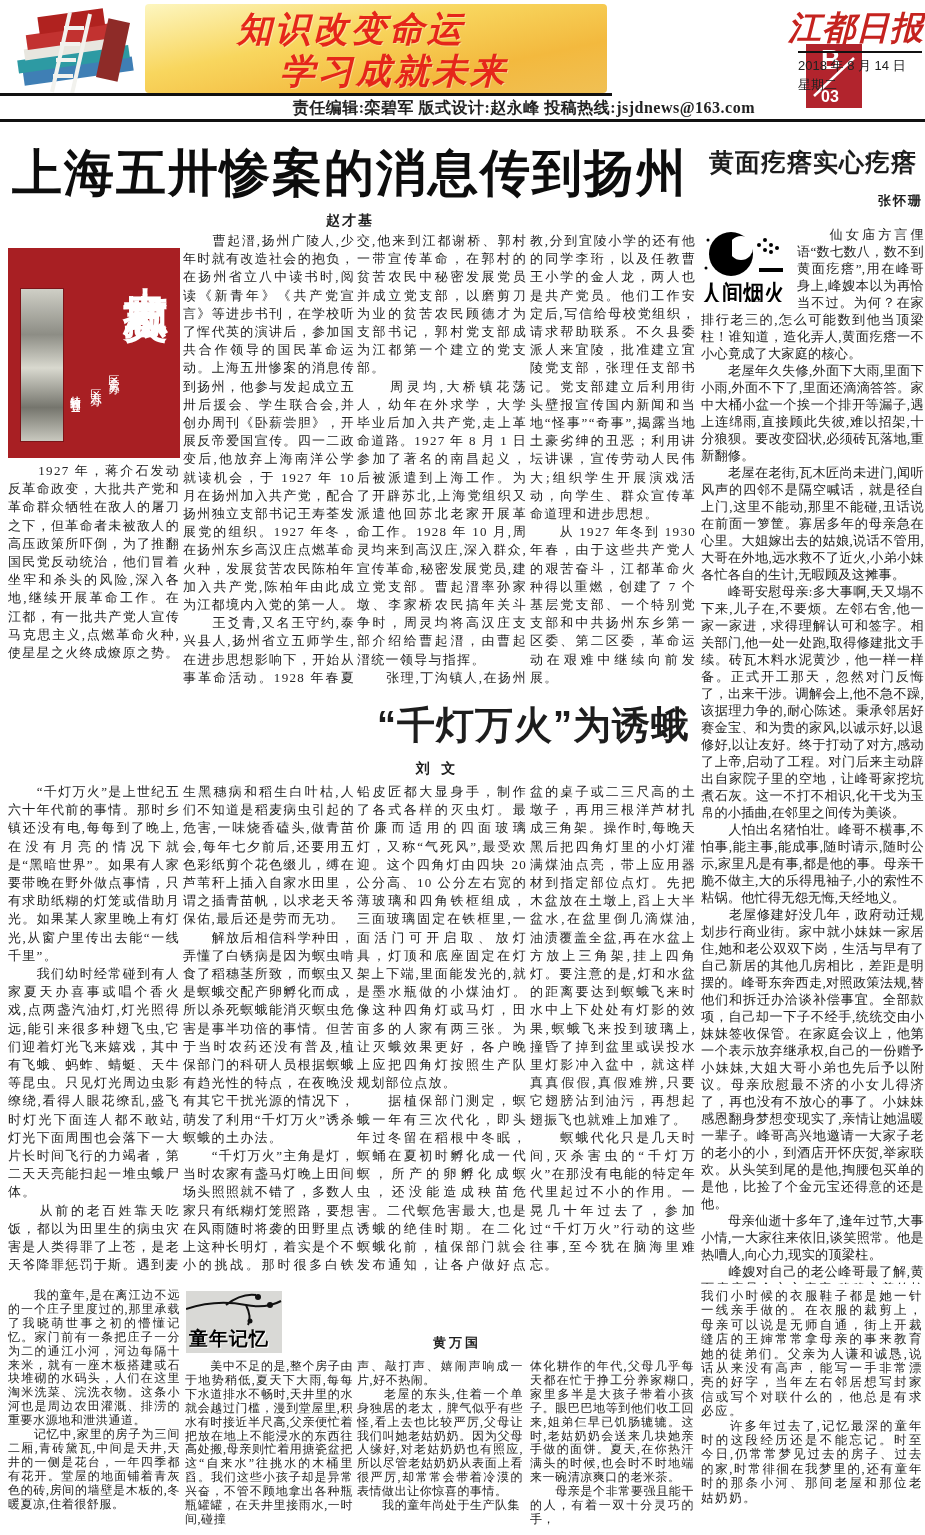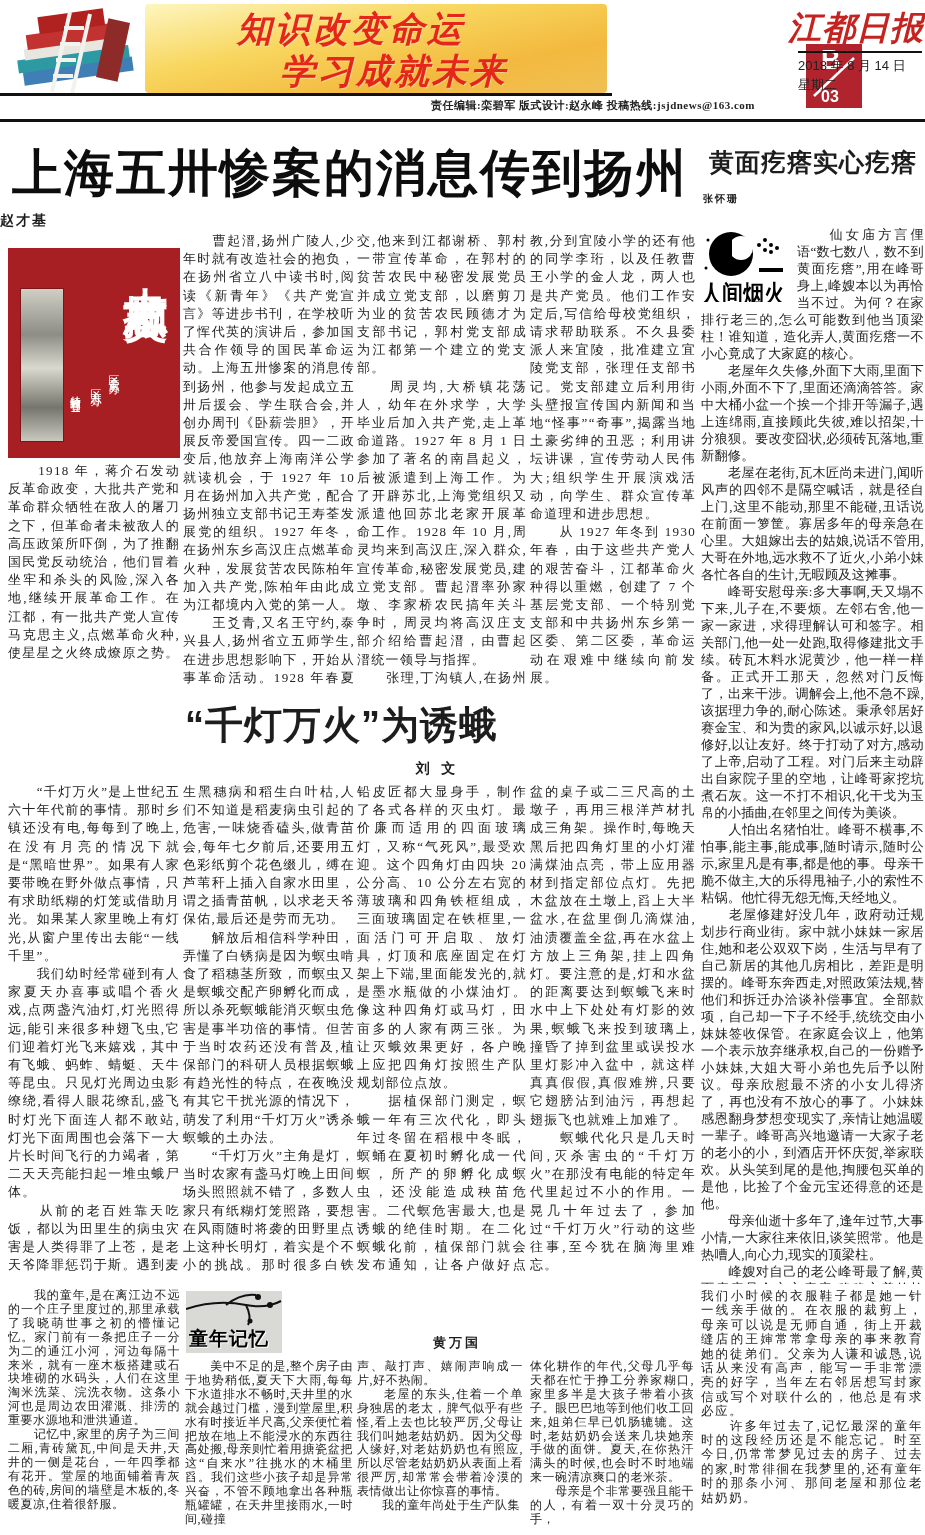--- a/index.html
+++ b/index.html
@@ -24,27 +24,27 @@
   #edition-number{position:absolute;left:15px;bottom:2px;color:#fff;font-family:"Liberation Sans",sans-serif;
     font-weight:700;font-size:16px;}
   #paper-name{left:788px;top:6px;width:137px;color:#c5231f;font-weight:700;font-style:italic;
     font-size:33px;letter-spacing:1px;white-space:nowrap;font-family:"Liberation Serif",serif;}
   #masthead-rule{left:798px;top:51px;width:124px;height:2px;background:#111;}
   #date-block{left:872px;top:57px;width:52px;font-size:13px;line-height:18px;color:#222;
     font-family:"Liberation Sans",sans-serif;}
   #date-line1{position:absolute;left:-74px;top:0;width:130px;white-space:nowrap;}
   #date-line2{position:absolute;left:-74px;top:19px;white-space:nowrap;}
   #rule-left{left:0;top:93px;width:612px;height:3px;background:#111;}
-  #editor-line{left:240px;top:98px;width:515px;text-align:right;font-size:11px;
+  #editor-line{left:240px;top:98px;width:515px;text-align:right;font-size:16px;
     font-weight:700;color:#222;letter-spacing:.5px;font-family:"Liberation Serif",serif;}
   #rule-full{left:0;top:119px;width:925px;height:3px;background:#111;}
   
   #headline-a{left:0;top:140px;width:700px;text-align:center;font-family:"Liberation Sans",sans-serif;
     font-weight:900;font-size:50px;letter-spacing:2px;color:#0d0d0d;white-space:nowrap;}
-  #author-a{left:0;top:212px;width:700px;text-align:left;font-size:14px;font-weight:700;letter-spacing:2px;}
+  #author-a{left:0;top:212px;width:700px;text-align:center;font-size:14px;font-weight:700;letter-spacing:2px;}
   
   .col{white-space:pre-wrap;text-align:justify;overflow:hidden;color:#242424;}
   .colA{font-size:13px;line-height:18.2px;letter-spacing:1.3px;}
   .colB{font-size:13.2px;line-height:17px;letter-spacing:.2px;}
   .colC{font-size:13px;line-height:18.2px;letter-spacing:1.3px;}
   .colDn{font-size:12px;line-height:13.9px;letter-spacing:.55px;}
   .colDw{font-size:12.5px;line-height:14.4px;letter-spacing:1.6px;}
   
   #cover{left:8px;top:248px;width:172px;height:210px;background:#a81f23;overflow:hidden;}
   #cover-title{position:absolute;right:6px;top:4px;height:200px;writing-mode:vertical-rl;
@@ -54,27 +54,27 @@
     background:linear-gradient(180deg,#cfcfc6 0%,#8d8d85 30%,#d9d9cf 52%,#75756d 78%,#c9c9bf 100%);
     border:1px solid #7c1418;}
   .cover-v{position:absolute;writing-mode:vertical-rl;color:#fff;font-size:11px;letter-spacing:2px;
     font-family:"Liberation Sans",sans-serif;}
   #cover-org1{left:98px;top:118px;}
   #cover-org2{left:80px;top:132px;}
   #cover-note{left:60px;top:140px;font-size:10px;font-weight:700;}
   
   #title-b{left:703px;top:146px;width:220px;text-align:center;font-family:"Liberation Sans",sans-serif;
     font-weight:900;font-size:25px;letter-spacing:1px;white-space:nowrap;}
-  #author-b{left:703px;top:192px;width:220px;text-align:left;font-size:10px;font-weight:700;letter-spacing:2px;}
+  #author-b{left:703px;top:192px;width:220px;text-align:right;font-size:13px;font-weight:700;letter-spacing:2px;}
   #body-b{left:701px;top:226px;width:223px;height:1058px;}
   #logo-rjyh{float:left;width:88px;height:74px;margin:2px 8px 2px 0;position:relative;overflow:hidden;}
   #logo-rjyh-text{position:absolute;left:0;bottom:0;font-family:"Liberation Sans",sans-serif;
     font-weight:900;font-size:21px;letter-spacing:0;color:#000;transform:scaleY(1.15);white-space:nowrap;}
   
-  #title-c{left:185px;top:700px;width:505px;text-align:left;font-family:"Liberation Sans",sans-serif;
+  #title-c{left:185px;top:700px;width:505px;text-align:right;font-family:"Liberation Sans",sans-serif;
     font-weight:900;font-size:38px;letter-spacing:1px;white-space:nowrap;}
   #author-c{left:185px;top:760px;width:505px;text-align:center;font-size:14px;font-weight:700;letter-spacing:4px;}
   
   #logo-tnjy{left:186px;top:1291px;width:96px;height:62px;background:#d9d9d6;overflow:hidden;}
   #logo-tnjy-text{position:absolute;left:3px;bottom:1px;font-family:"Liberation Sans",sans-serif;
     font-weight:900;font-size:19px;color:#000;white-space:nowrap;letter-spacing:1px;
     text-shadow:1px 1px 0 #fff;}
   #title-d{left:352px;top:1284px;width:210px;text-align:center;font-family:"Liberation Sans",sans-serif;
     font-weight:900;font-size:41px;white-space:nowrap;}
   #author-d{left:352px;top:1334px;width:210px;text-align:center;font-size:13px;font-weight:700;letter-spacing:3px;}
@@ -134,21 +134,21 @@
   <div class="abs" id="author-a">赵才基</div>
 
   <div class="abs" id="cover">
     <div id="cover-title">史志撷英</div>
     <div id="cover-photo"></div>
     <div class="cover-v" id="cover-org1">区委党史办</div>
     <div class="cover-v" id="cover-org2">区方志办</div>
     <div class="cover-v" id="cover-note">特约刊登</div>
   </div>
 
-  <div class="abs col colA" style="left:8px;top:462px;width:172px;height:226px;">　　1918 年，蒋介石发动反革命政变，大批共产党和革命群众牺牲在敌人的屠刀之下，但革命者未被敌人的高压政策所吓倒，为了推翻国民党反动统治，他们冒着坐牢和杀头的风险,深入各地,继续开展革命工作。在江都，有一批共产党人宣传马克思主义,点燃革命火种,使星星之火终成燎原之势。</div>
+  <div class="abs col colA" style="left:8px;top:462px;width:172px;height:226px;">　　1927 年，蒋介石发动反革命政变，大批共产党和革命群众牺牲在敌人的屠刀之下，但革命者未被敌人的高压政策所吓倒，为了推翻国民党反动统治，他们冒着坐牢和杀头的风险,深入各地,继续开展革命工作。在江都，有一批共产党人宣传马克思主义,点燃革命火种,使星星之火终成燎原之势。</div>
   <div class="abs col colA" style="left:183px;top:232px;width:172px;height:456px;">　　曹起溍,扬州广陵人,少年时就有改造社会的抱负，在扬州省立八中读书时,阅读《新青年》《共产党宣言》等进步书刊，在学校听了恽代英的演讲后，参加国共合作领导的国民革命运动。上海五卅惨案的消息传到扬州，他参与发起成立五卅后援会、学生联合会,并创办周刊《卧薪尝胆》，开展反帝爱国宣传。四一二政变后,他放弃上海南洋公学就读机会，于 1927 年 10 月在扬州加入共产党，配合扬州独立支部书记王寿荃发展党的组织。1927 年冬，在扬州东乡高汉庄点燃革命火种，发展贫苦农民陈柏年加入共产党,陈柏年由此成为江都境内入党的第一人。
 　　王爻青,又名王守约,泰兴县人,扬州省立五师学生,在进步思想影响下，开始从事革命活动。1928 年春夏之</div>
   <div class="abs col colA" style="left:357px;top:232px;width:170px;height:456px;">交,他来到江都谢桥、郭村一带宣传革命，在郭村的贫苦农民中秘密发展党员并成立党支部，以磨剪刀为业的贫苦农民顾德才为支部书记，郭村党支部成为江都第一个建立的党支部。
 　　周灵均,大桥镇花荡人，幼年在外求学，大学毕业后加入共产党,走上革命道路。1927 年 8 月 1 日参加了著名的南昌起义，后被派遣到上海工作。为了开辟苏北,上海党组织又派遣他回苏北老家开展革命工作。1928 年 10 月,周灵均来到高汉庄,深入群众,宣传革命,秘密发展党员,建立党支部。曹起溍率孙家墩、李家桥农民搞年关斗争时，周灵均将高汉庄支部介绍给曹起溍，由曹起溍统一领导与指挥。
 　　张理,丁沟镇人,在扬州中学秘密加入共产党。1929 年毕业后被分到宜陵小学任</div>
   <div class="abs col colA" style="left:530px;top:232px;width:166px;height:456px;">教,分到宜陵小学的还有他的同学李珩，以及任教曹王小学的金人龙，两人也是共产党员。他们工作安定后,写信给母校党组织，请求帮助联系。不久县委派人来宜陵，批准建立宜陵党支部，张理任支部书记。党支部建立后利用街头壁报宣传国内新闻和当地“怪事”“奇事”,揭露当地土豪劣绅的丑恶；利用讲坛讲课，宣传劳动人民伟大;组织学生开展演戏活动，向学生、群众宣传革命道理和进步思想。
 　　从 1927 年冬到 1930 年春，由于这些共产党人的艰苦奋斗，江都革命火种得以重燃，创建了 7 个基层党支部、一个特别党支部和中共扬州东乡第一区委、第二区委，革命运动在艰难中继续向前发展。</div>
 
   <div class="abs" id="title-b">黄面疙瘩实心疙瘩</div>
   <div class="abs" id="author-b">张怀珊</div>

